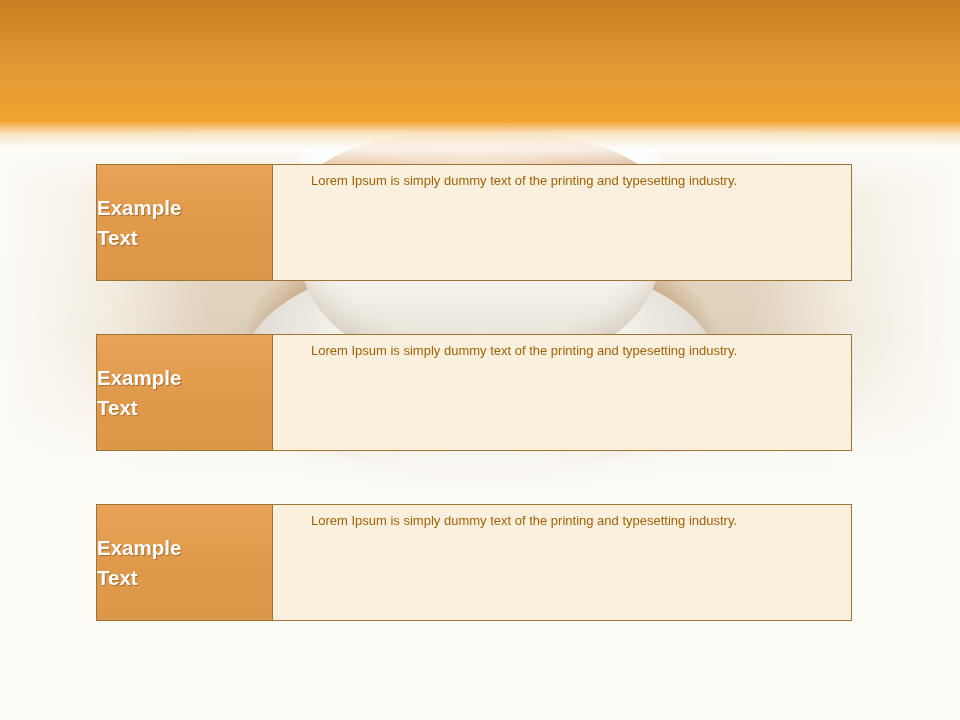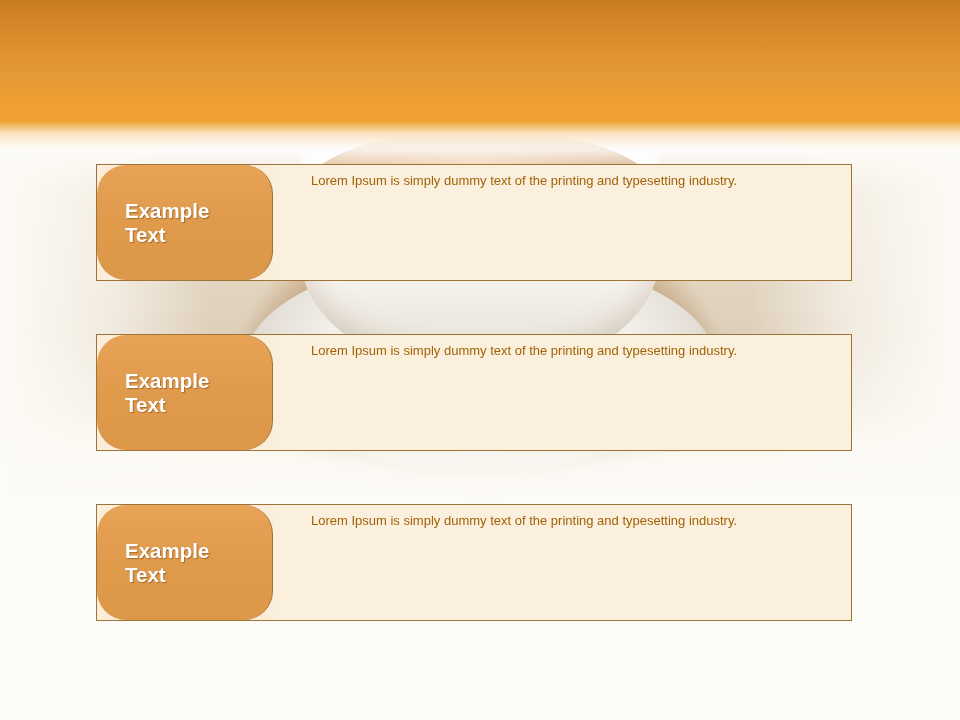--- a/index.html
+++ b/index.html
@@ -158,27 +158,25 @@
   .block:last-child { margin-bottom: 0; }
 
   .block-label {
     width: 176px;
     flex: 0 0 176px;
     box-sizing: border-box;
     border-right: 1px solid #9d7337;
     background: linear-gradient(180deg, #e8a357 0%, #e09a4c 50%, #dd9748 100%);
     display: flex;
     align-items: center;
-    padding-left: 28px;
     color: #ffffff;
     font-weight: bold;
     font-size: 20.5px;
-    line-height: 24px;
+    line-height: 30px;
     text-shadow: 1px 1px 1px rgba(120,70,20,0.55);
-    border-radius: 29px;
   }
   .block-label span { display: block; max-width: 120px; }
 
   .block-body {
     flex: 1 1 auto;
     box-sizing: border-box;
     background: #fbf0dd;
     display: flex;
     align-items: flex-start;
     padding: 0 34px 0 38px;

